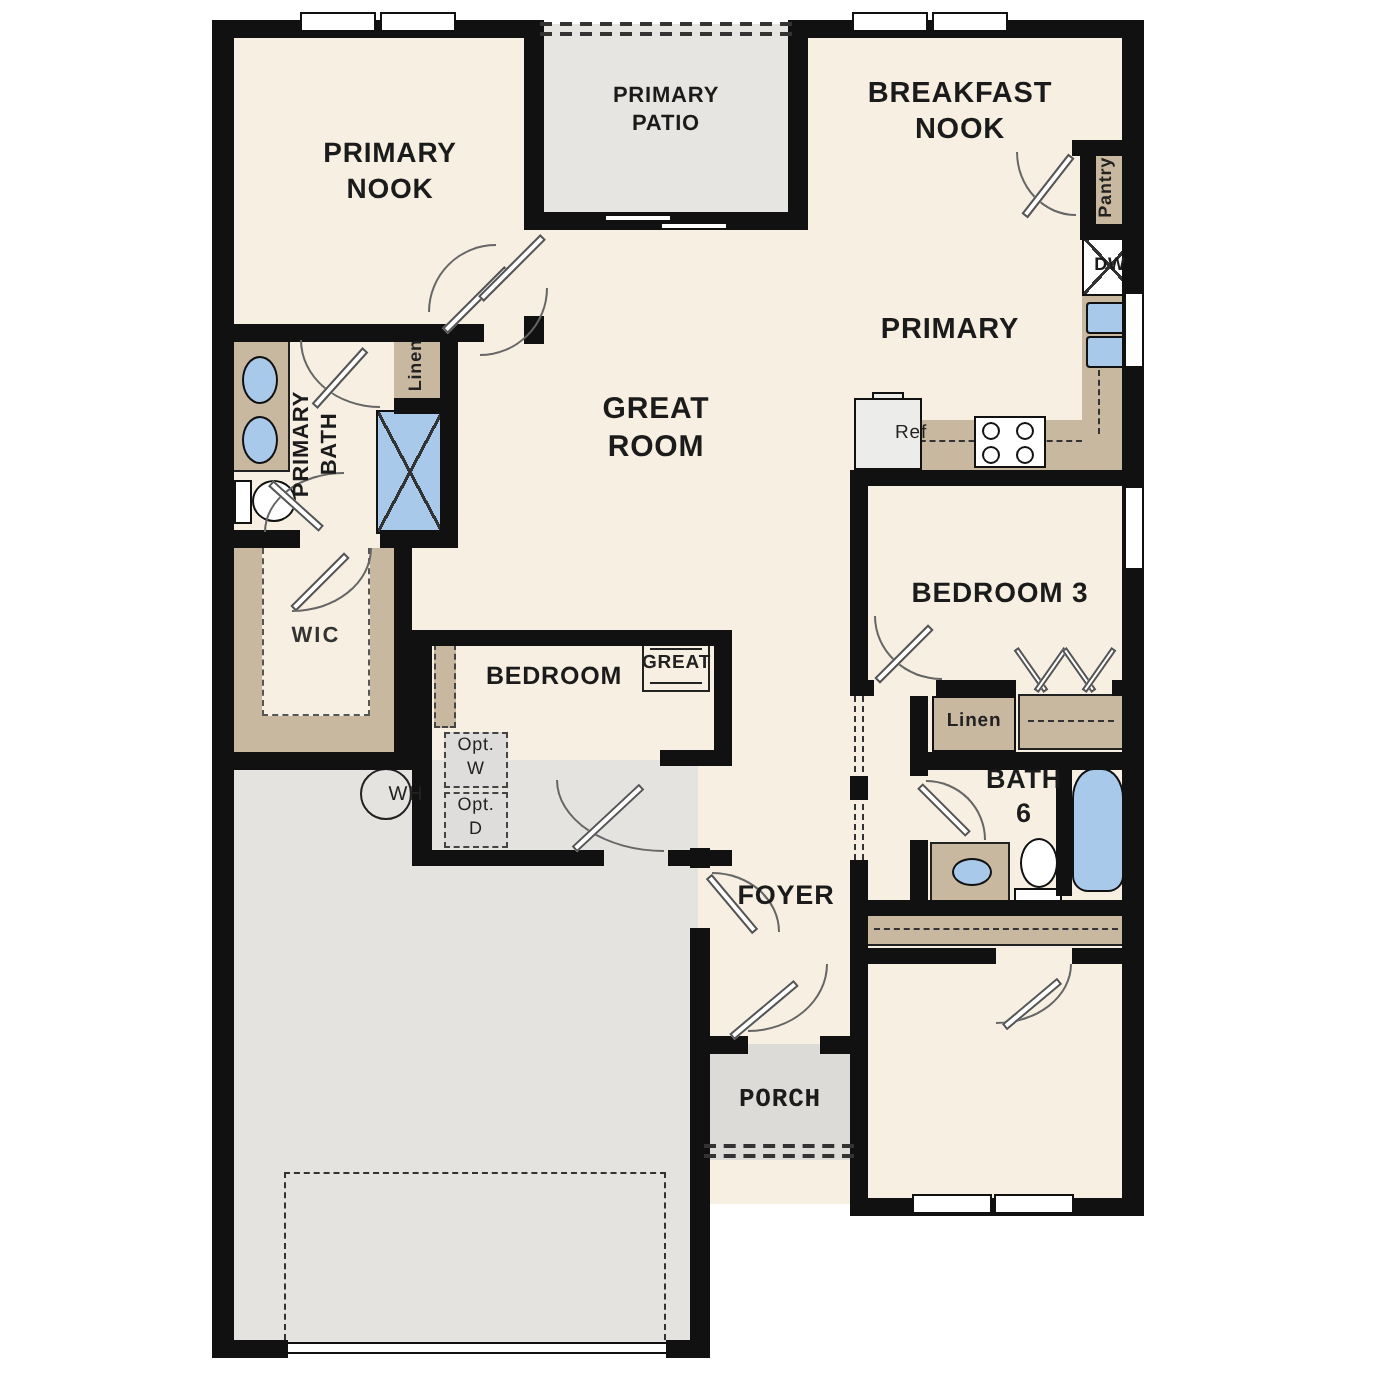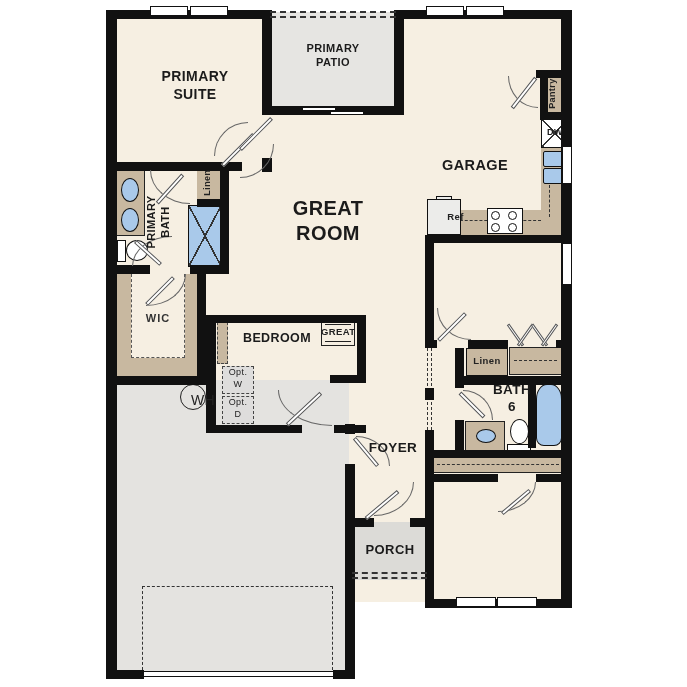--- a/index.html
+++ b/index.html
@@ -180,34 +180,36 @@
   <div class="arc tr" style="left:463px;top:390px;width:30px;height:30px;"></div>
   <div class="leaf" style="left:470px;top:388px;height:34px;transform:rotate(-45deg);"></div>
   <div class="arc br" style="left:498px;top:482px;width:38px;height:30px;"></div>
   <div class="leaf" style="left:514px;top:484px;height:36px;transform:rotate(50deg);"></div>
 
   <div class="leaf" style="left:514px;top:322px;height:26px;width:3px;transform:rotate(-35deg);"></div>
   <div class="leaf" style="left:524px;top:322px;height:26px;width:3px;transform:rotate(35deg);"></div>
   <div class="leaf" style="left:538px;top:322px;height:26px;width:3px;transform:rotate(-35deg);"></div>
   <div class="leaf" style="left:548px;top:322px;height:26px;width:3px;transform:rotate(35deg);"></div>
 
-  <div class="lbl" style="left:143px;top:68px;width:104px;font-size:14px;">PRIMARY SUITE</div>
+  <div class="lbl" style="left:143px;top:68px;width:104px;font-size:14px;">PRIMARY NOOK</div>
   <div class="lbl" style="left:295px;top:42px;width:76px;font-size:11px;">PRIMARY PATIO</div>
-  <div class="lbl nowrap" style="left:420px;top:156px;width:110px;font-size:14.5px;">GARAGE</div>
-  <div class="lbl" style="left:283px;top:196px;width:90px;font-size:20px;">GREAT ROOM</div>
+  <div class="lbl" style="left:425px;top:38px;width:110px;font-size:14.5px;">BREAKFAST NOOK</div>
+  <div class="lbl nowrap" style="left:420px;top:156px;width:110px;font-size:14.5px;">PRIMARY</div>
+  <div class="lbl" style="left:283px;top:196px;width:90px;font-size:15px;">GREAT ROOM</div>
+  <div class="lbl nowrap" style="left:437px;top:288px;width:126px;font-size:14px;">BEDROOM 3</div>
   <div class="lbl" style="left:492px;top:382px;width:40px;font-size:13.5px;">BATH 6</div>
   <div class="lbl nowrap" style="left:363px;top:440px;width:60px;font-size:13.5px;">FOYER</div>
-  <div class="lbl nowrap" style="left:360px;top:542px;width:60px;font-size:13px;">PORCH</div>
+  <div class="lbl nowrap" style="left:360px;top:542px;width:60px;font-size:13px;font-family:Liberation Mono, monospace;">PORCH</div>
   <div class="lbl nowrap" style="left:237px;top:331px;width:80px;font-size:12.5px;">BEDROOM</div>
   <div class="lbl nowrap" style="left:140px;top:312px;width:36px;font-size:11px;font-weight:600;letter-spacing:1px;color:#333;">WIC</div>
   <div class="lbl" style="left:124px;top:204px;width:78px;height:36px;font-size:11px;transform:rotate(-90deg);">PRIMARY BATH</div>
 
   <div class="lbl nowrap" style="left:536px;top:88px;width:34px;font-size:9px;font-weight:600;transform:rotate(-90deg);color:#222;">Pantry</div>
   <div class="lbl nowrap" style="left:193px;top:177px;width:30px;font-size:9px;font-weight:600;transform:rotate(-90deg);color:#222;">Linen</div>
   <div class="lbl nowrap" style="left:468px;top:355px;width:38px;font-size:9.5px;font-weight:600;color:#222;">Linen</div>
   <div class="lbl nowrap" style="left:541px;top:127px;width:28px;font-size:9px;">DW</div>
-  <div class="lbl nowrap" style="left:427px;top:211px;width:57px;font-size:9.5px;font-weight:700;color:#222;">Ref</div>
+  <div class="lbl nowrap" style="left:427px;top:211px;width:57px;font-size:9.5px;font-weight:400;color:#222;">Ref</div>
   <div class="lbl nowrap" style="left:321px;top:326px;width:34px;font-size:9.5px;font-weight:600;color:#222;">GREAT</div>
   <div class="lbl" style="left:226px;top:367px;width:24px;font-size:9px;font-weight:400;color:#222;line-height:1.3;">Opt. W</div>
   <div class="lbl" style="left:226px;top:397px;width:24px;font-size:9px;font-weight:400;color:#222;line-height:1.3;">Opt. D</div>
-  <div class="lbl nowrap" style="left:180px;top:392px;width:46px;font-size:14px;font-weight:400;color:#222;">WH</div>
+  <div class="lbl nowrap" style="left:180px;top:392px;width:46px;font-size:10px;font-weight:400;color:#222;">WH</div>
 
 </div>
 
 </body></html>

